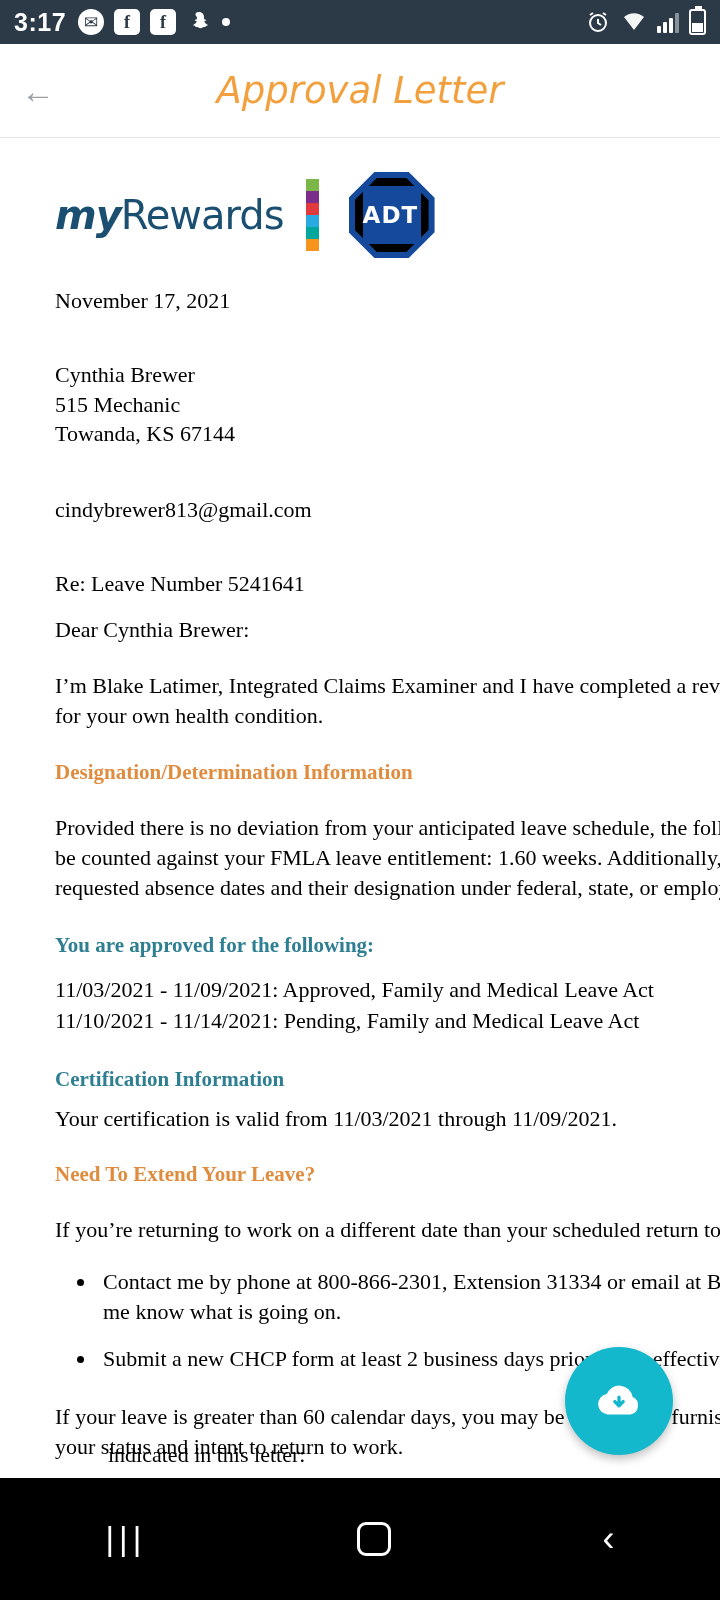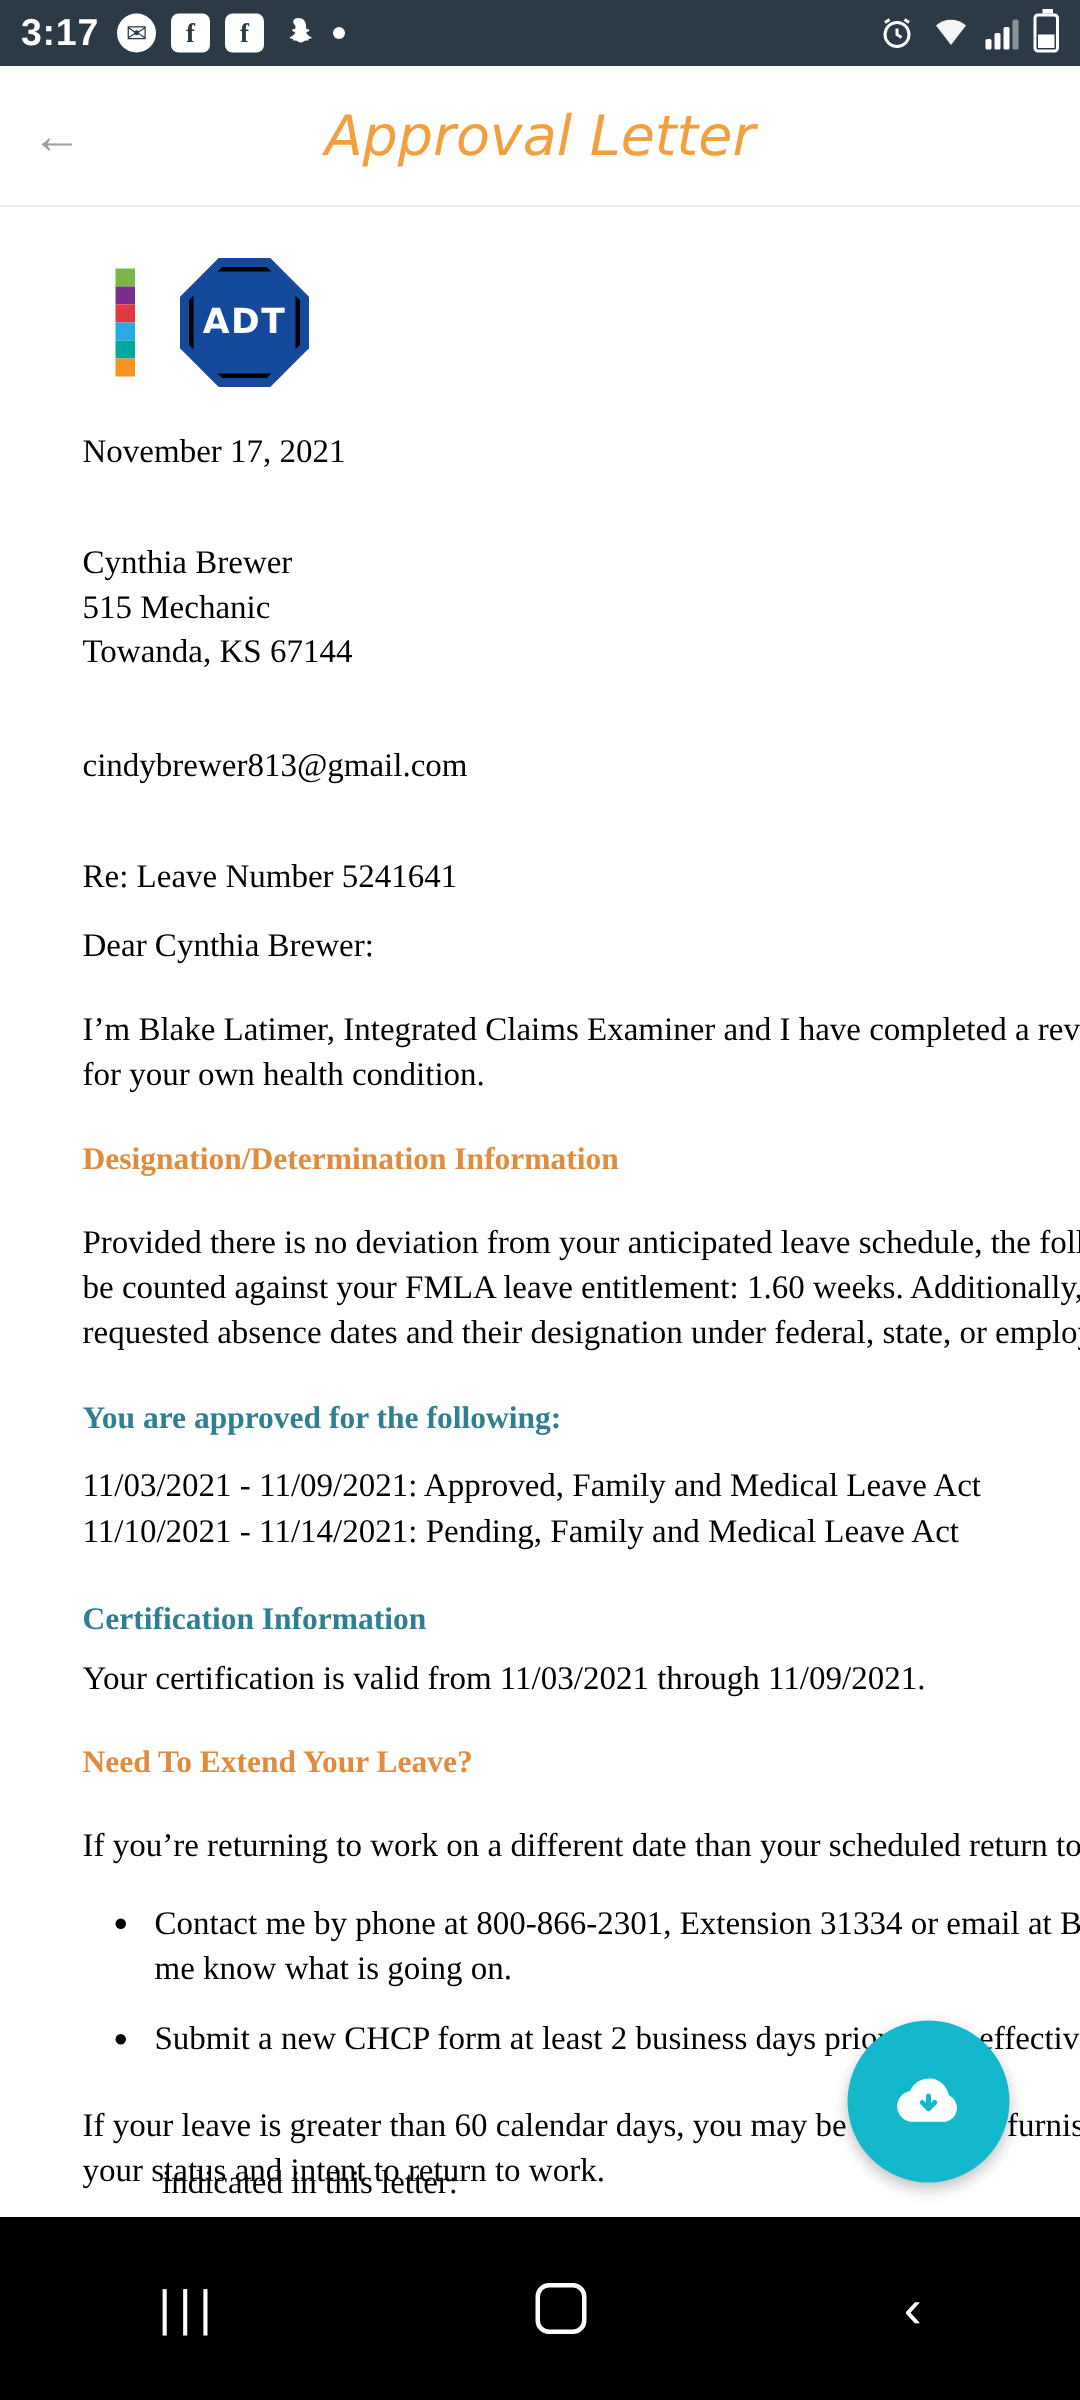--- a/index.html
+++ b/index.html
@@ -75,22 +75,22 @@
   .myrewards b { font-style: italic; font-weight: 700; }
   .myrewards span { font-weight: 400; }
   .colorbars { display: flex; flex-direction: column; margin-left: 22px; width: 13px; }
   .colorbars i { display: block; height: 12px; }
   .adt-logo {
     margin-left: 30px; width: 86px; height: 86px; background: #14499b;
     display: flex; align-items: center; justify-content: center;
     clip-path: polygon(30% 0, 70% 0, 100% 30%, 100% 70%, 70% 100%, 30% 100%, 0 70%, 0 30%);
   }
   .adt-logo .inner {
-    width: 74px; height: 74px; border: 3px solid #000000; display: flex;
-    align-items: center; justify-content: center;
+    width: 74px; height: 74px; border: 8px solid #000000; display: flex;
+    align-items: center; 
     clip-path: polygon(30% 0, 70% 0, 100% 30%, 100% 70%, 70% 100%, 30% 100%, 0 70%, 0 30%);
   }
   .adt-logo span {
     color: #ffffff; font-family: "DejaVu Sans", sans-serif; font-weight: 700;
     font-size: 23px; letter-spacing: 1px;
   }
 
   .date { font-size: 22px; margin-top: 18px; }
   .addr { font-size: 22px; margin-top: 46px; line-height: 1.35; }
   .email { font-size: 22px; margin-top: 48px; }
@@ -171,20 +171,21 @@
 
   <div class="appbar">
     <div class="back-btn">←</div>
     <div class="appbar-title">Approval Letter</div>
   </div>
 
   <div class="doc">
     <div class="doc-inner">
 
       <div class="letterhead">
+        <div class="myrewards"><b>my</b><span>Rewards</span></div>
         <div class="colorbars">
           <i style="background:#7ab648"></i>
           <i style="background:#7b2d8b"></i>
           <i style="background:#e03a3e"></i>
           <i style="background:#29abe2"></i>
           <i style="background:#00a79d"></i>
           <i style="background:#f7941e"></i>
         </div>
         <div class="adt-logo">
           <div class="inner">

